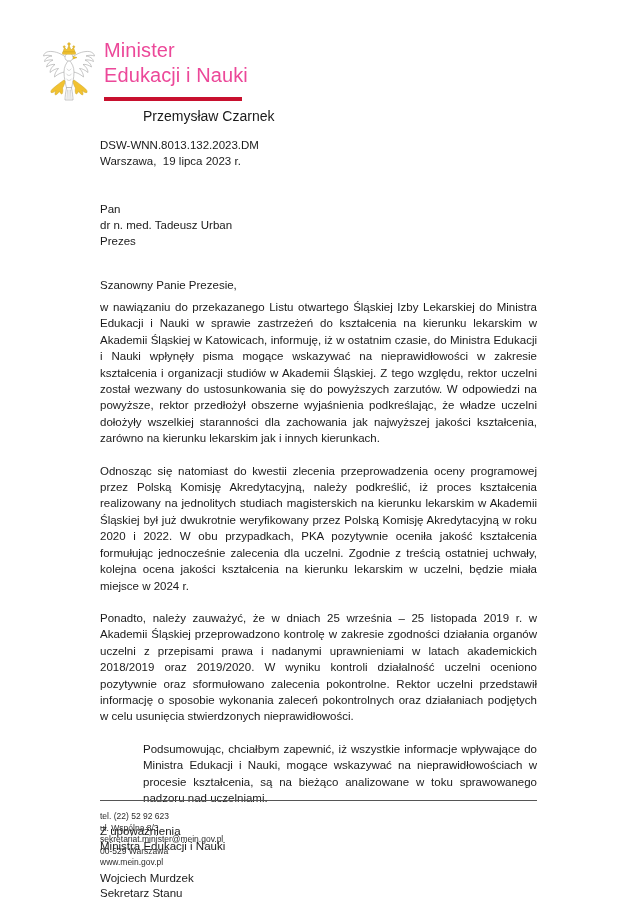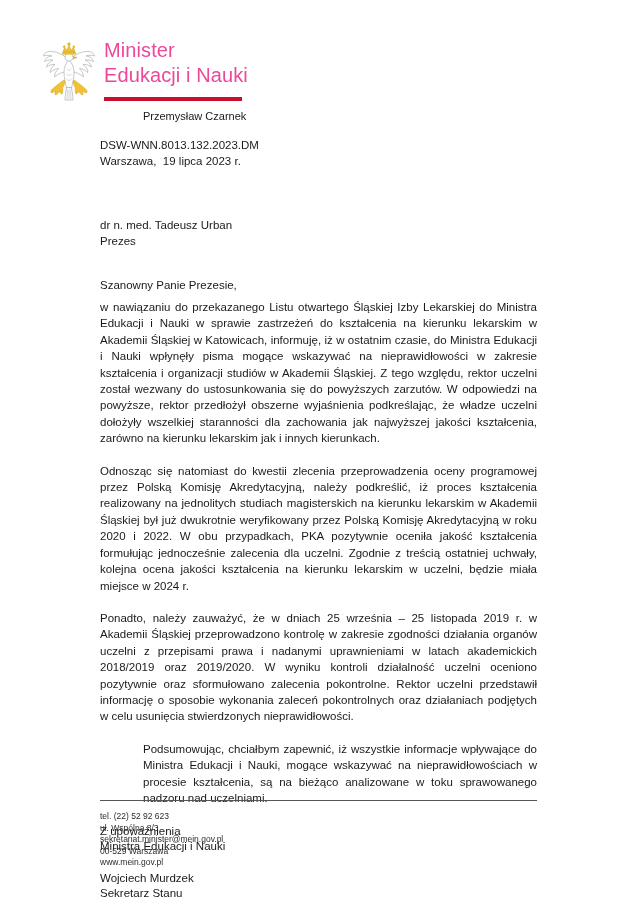--- a/index.html
+++ b/index.html
@@ -55,38 +55,38 @@
     white-space: nowrap;
   }
   .red-rule {
     width: 138px;
     height: 4px;
     background: #c8102e;
     margin-top: 9px;
     margin-bottom: 8px;
   }
   .minister-name {
-    font-size: 11px;
+    font-size: 14px;
     line-height: 14px;
     color: #1a1a1a;
     padding-left: 39px;
   }
 
   
   .content {
     position: absolute;
     left: 100px;
     top: 138px;
     width: 437px;
   }
 
   .refblock {
     font-size: 11.5px;
     line-height: 15.5px;
-    margin-bottom: 48px;
+    margin-bottom: 32px;
   }
   .refblock div { white-space: pre; }
 
   .addressee {
     font-size: 11.5px;
     line-height: 16px;
     margin-bottom: 28px;
   }
 
   .salutation {
@@ -201,20 +201,21 @@
   </div>
 
   <div class="content">
 
     <div class="refblock">
       <div>DSW-WNN.8013.132.2023.DM</div>
       <div>Warszawa,  19 lipca 2023 r.</div>
     </div>
 
     <div class="addressee">
+      <div>Pan</div>
       <div>dr n. med. Tadeusz Urban</div>
       <div>Prezes</div>
     </div>
 
     <div class="salutation">Szanowny Panie Prezesie,</div>
 
     <p class="para">w nawiązaniu do przekazanego Listu otwartego Śląskiej Izby Lekarskiej do Ministra Edukacji i Nauki w sprawie zastrzeżeń do kształcenia na kierunku lekarskim w Akademii Śląskiej w Katowicach, informuję, iż w ostatnim czasie, do Ministra Edukacji i Nauki wpłynęły pisma mogące wskazywać na nieprawidłowości w zakresie kształcenia i organizacji studiów w Akademii Śląskiej. Z tego względu, rektor uczelni został wezwany do ustosunkowania się do powyższych zarzutów. W odpowiedzi na powyższe, rektor przedłożył obszerne wyjaśnienia podkreślając, że władze uczelni dołożyły wszelkiej staranności dla zachowania jak najwyższej jakości kształcenia, zarówno na kierunku lekarskim jak i innych kierunkach.</p>
     <p class="para">Odnosząc się natomiast do kwestii zlecenia przeprowadzenia oceny programowej przez Polską Komisję Akredytacyjną, należy podkreślić, iż proces kształcenia realizowany na jednolitych studiach magisterskich na kierunku lekarskim w Akademii Śląskiej był już dwukrotnie weryfikowany przez Polską Komisję Akredytacyjną w roku 2020 i 2022. W obu przypadkach, PKA pozytywnie oceniła jakość kształcenia formułując jednocześnie zalecenia dla uczelni. Zgodnie z treścią ostatniej uchwały, kolejna ocena jakości kształcenia na kierunku lekarskim w uczelni, będzie miała miejsce w 2024 r.</p>
     <p class="para">Ponadto, należy zauważyć, że w dniach 25 września – 25 listopada 2019 r. w Akademii Śląskiej przeprowadzono kontrolę w zakresie zgodności działania organów uczelni z przepisami prawa i nadanymi uprawnieniami w latach akademickich 2018/2019 oraz 2019/2020. W wyniku kontroli działalność uczelni oceniono pozytywnie oraz sformułowano zalecenia pokontrolne. Rektor uczelni przedstawił informację o sposobie wykonania zaleceń pokontrolnych oraz działaniach podjętych w celu usunięcia stwierdzonych nieprawidłowości.</p>
     <p class="para">Podsumowując, chciałbym zapewnić, iż wszystkie informacje wpływające do Ministra Edukacji i Nauki, mogące wskazywać na nieprawidłowościach w procesie kształcenia, są na bieżąco analizowane w toku sprawowanego nadzoru nad uczelniami.</p>

